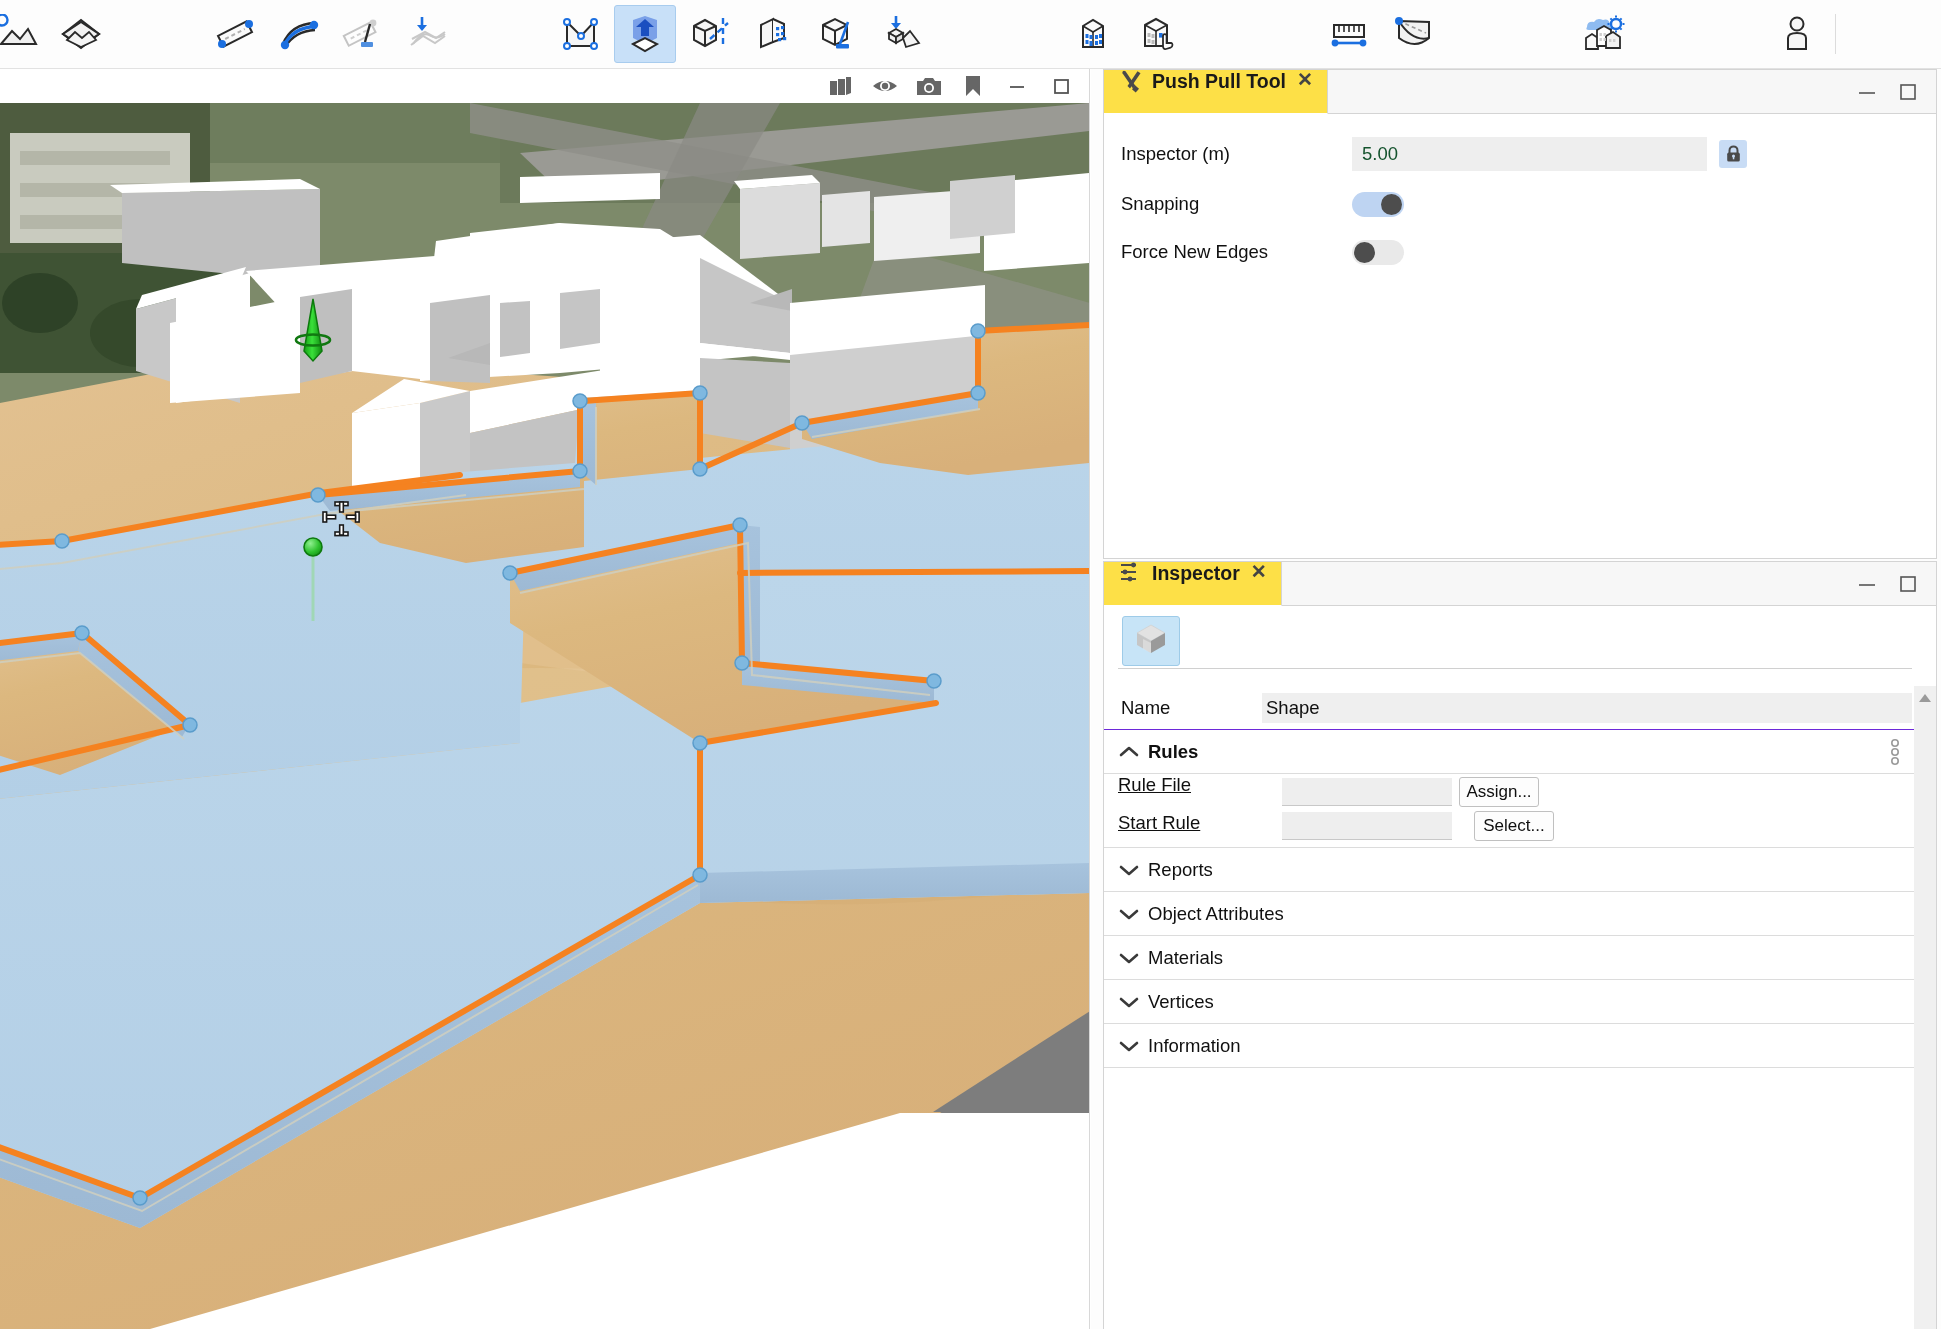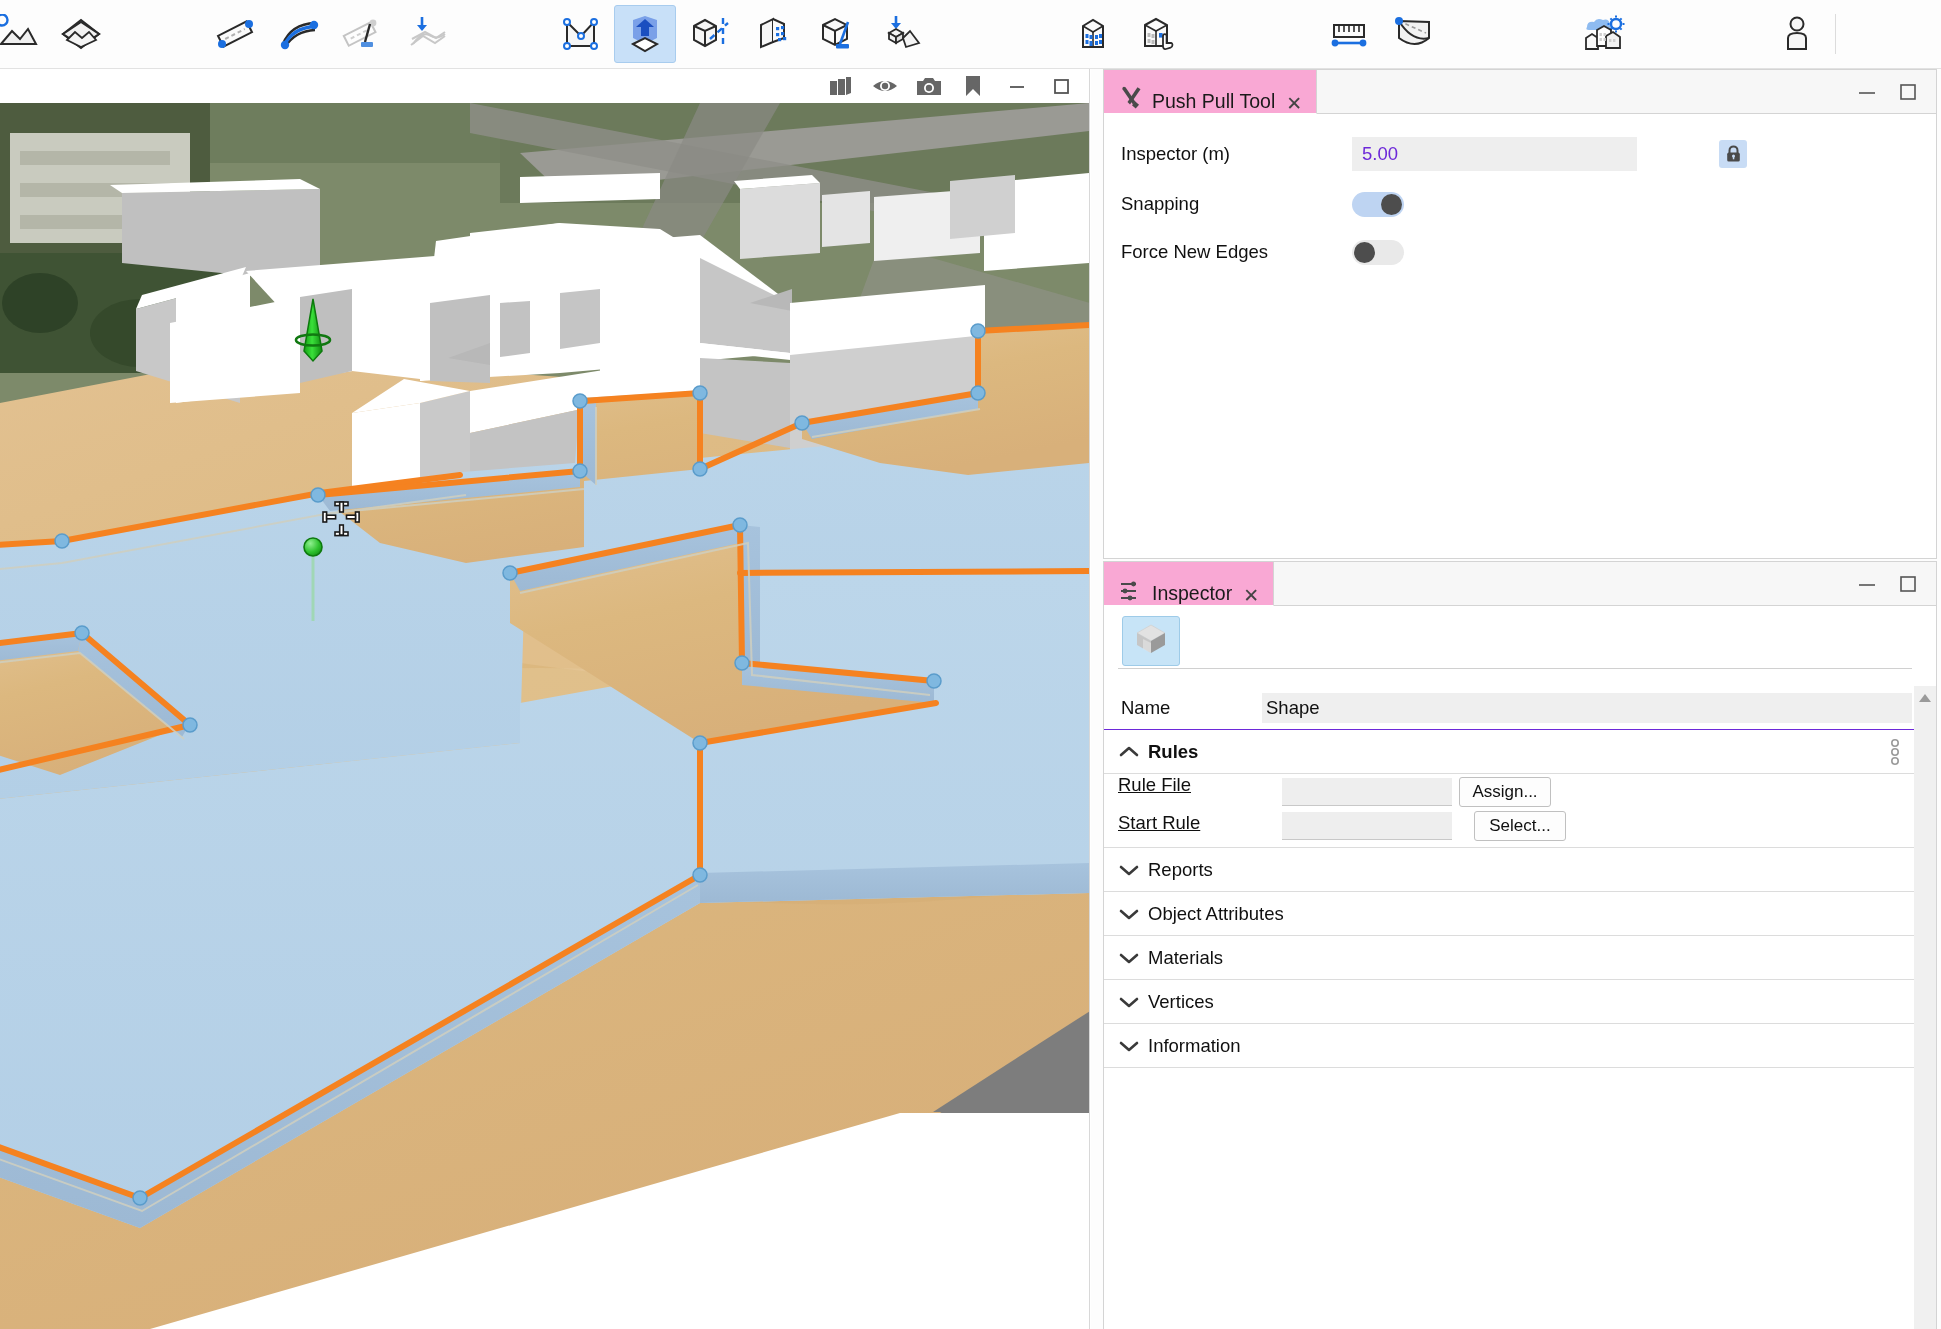--- a/index.html
+++ b/index.html
@@ -65,27 +65,28 @@
   #panel-pushpull { top: 0px; height: 490px; }
   #panel-inspector { top: 492px; height: 768px; border-bottom: none; }
 
   .panel-tabrow {
     position: relative; height: 44px;
     background: #f7f7f7;
     border-bottom: 1px solid #d4d4d4;
     display: flex; align-items: stretch;
   }
   .panel-tab {
-    display: flex; align-items: flex-end; gap: 9px;
+    display: flex; align-items: flex-start; gap: 9px;
     padding: 0 14px 0 16px;
-    background: #f9a8d4;
+    background: #fde047;
     border-right: 1px solid #d4d4d4;
     border-bottom: 1px solid #ffffff;
     margin-bottom: -1px;
     cursor: pointer;
+    font-weight: bold;
   }
   .panel-tab-title { font-size: 19.5px; color: #1a1a1a; }
   .panel-tab-close {
     font-size: 19px; color: #444; line-height: 1;
     margin-left: 2px; cursor: pointer;
     font-family: "Liberation Sans", sans-serif;
   }
   .panel-winbtns {
     margin-left: auto; display: flex; align-items: center;
     gap: 20px; padding-right: 18px;
@@ -94,24 +95,24 @@
 
   .panel-body { position: relative; height: calc(100% - 44px); background: #fff; }
 
   
   .pp-row {
     position: absolute; left: 0; right: 0;
     height: 40px; display: flex; align-items: center;
   }
   .pp-label { position: absolute; left: 17px; font-size: 18.5px; color: #101010; }
   .pp-field {
-    position: absolute; left: 248px; width: 285px; height: 34px;
+    position: absolute; left: 248px; width: 355px; height: 34px;
     background: #eeeeee; border: none;
     display: flex; align-items: center; padding-left: 10px;
-    font-size: 18.5px; color: #6d28d9;
+    font-size: 18.5px; color: #14532d;
   }
   .pp-lock {
     position: absolute; left: 615px; width: 28px; height: 28px;
     background: #c8dcf5; border-radius: 3px;
     display: flex; align-items: center; justify-content: center; cursor: pointer;
   }
   .toggle {
     position: absolute; left: 248px;
     width: 52px; height: 25px; border-radius: 13px;
     cursor: pointer; display: flex; align-items: center;
@@ -165,21 +166,21 @@
   .rules-body { position: relative; height: 74px; border-bottom: 1px solid #dcdcdc; }
   .rule-link {
     position: absolute; left: 14px; font-size: 18.5px; color: #101010;
     text-decoration: underline; cursor: pointer;
   }
   .rule-input {
     position: absolute; left: 178px; width: 170px; height: 28px;
     background: #eeeeee; border-bottom: 1px solid #c8c8c8;
   }
   .rule-btn {
-    position: absolute; left: 355px; width: 92px; height: 30px;
+    position: absolute; left: 355px; width: 80px; height: 30px;
     background: #fdfdfd; border: 1px solid #c0c0c0; border-radius: 3px;
     font-size: 17px; color: #101010; cursor: pointer;
     display: flex; align-items: center; justify-content: center;
   }
 
   .insp-vscroll {
     position: absolute; right: 0; top: 80px; bottom: 0; width: 22px;
     background: #f0f0f0;
   }
   .insp-vscroll .arrow-up {

